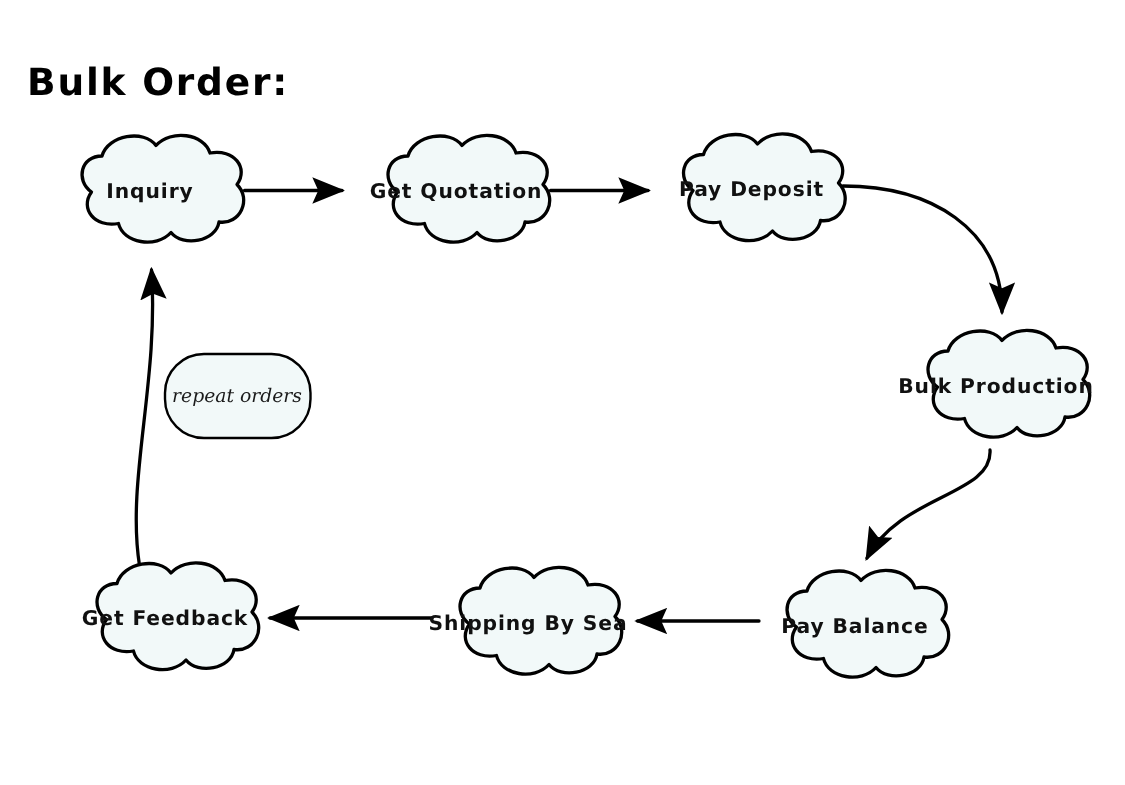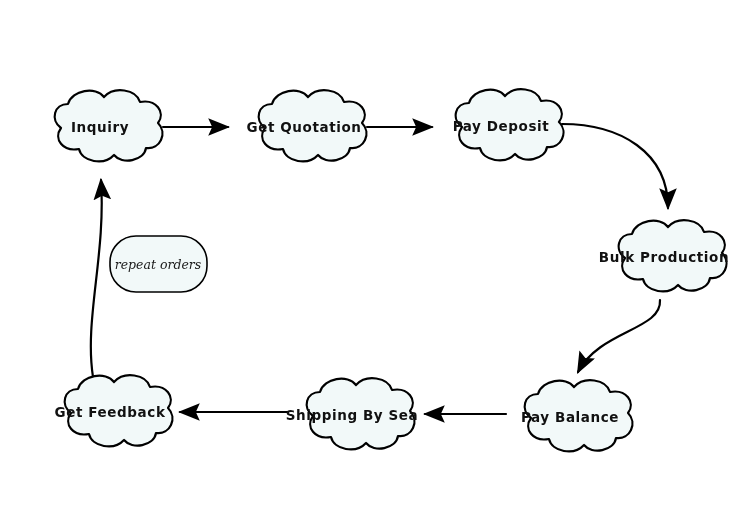--- a/index.html
+++ b/index.html
@@ -70,20 +70,21 @@
     letter-spacing: 1.2px;
     color: #000000;
     white-space: nowrap;
   }
 </style>
 </head>
 <body>
 
 <div id="canvas">
 
+  <div class="title-text">Bulk Order:</div>
 
   <svg id="flow-svg" viewBox="0 0 750 523" xmlns="http://www.w3.org/2000/svg">
     <defs>
       <marker id="arrowhead" markerWidth="10" markerHeight="8" refX="9" refY="4" orient="auto" markerUnits="strokeWidth">
         <path d="M0,0 L10,4 L0,8 L1.8,4 Z" fill="#000000"></path>
       </marker>
     </defs>
 
     <g>
       <path class="edge-line" marker-end="url(#arrowhead)" d="M 163 127 L 228 127"></path>

